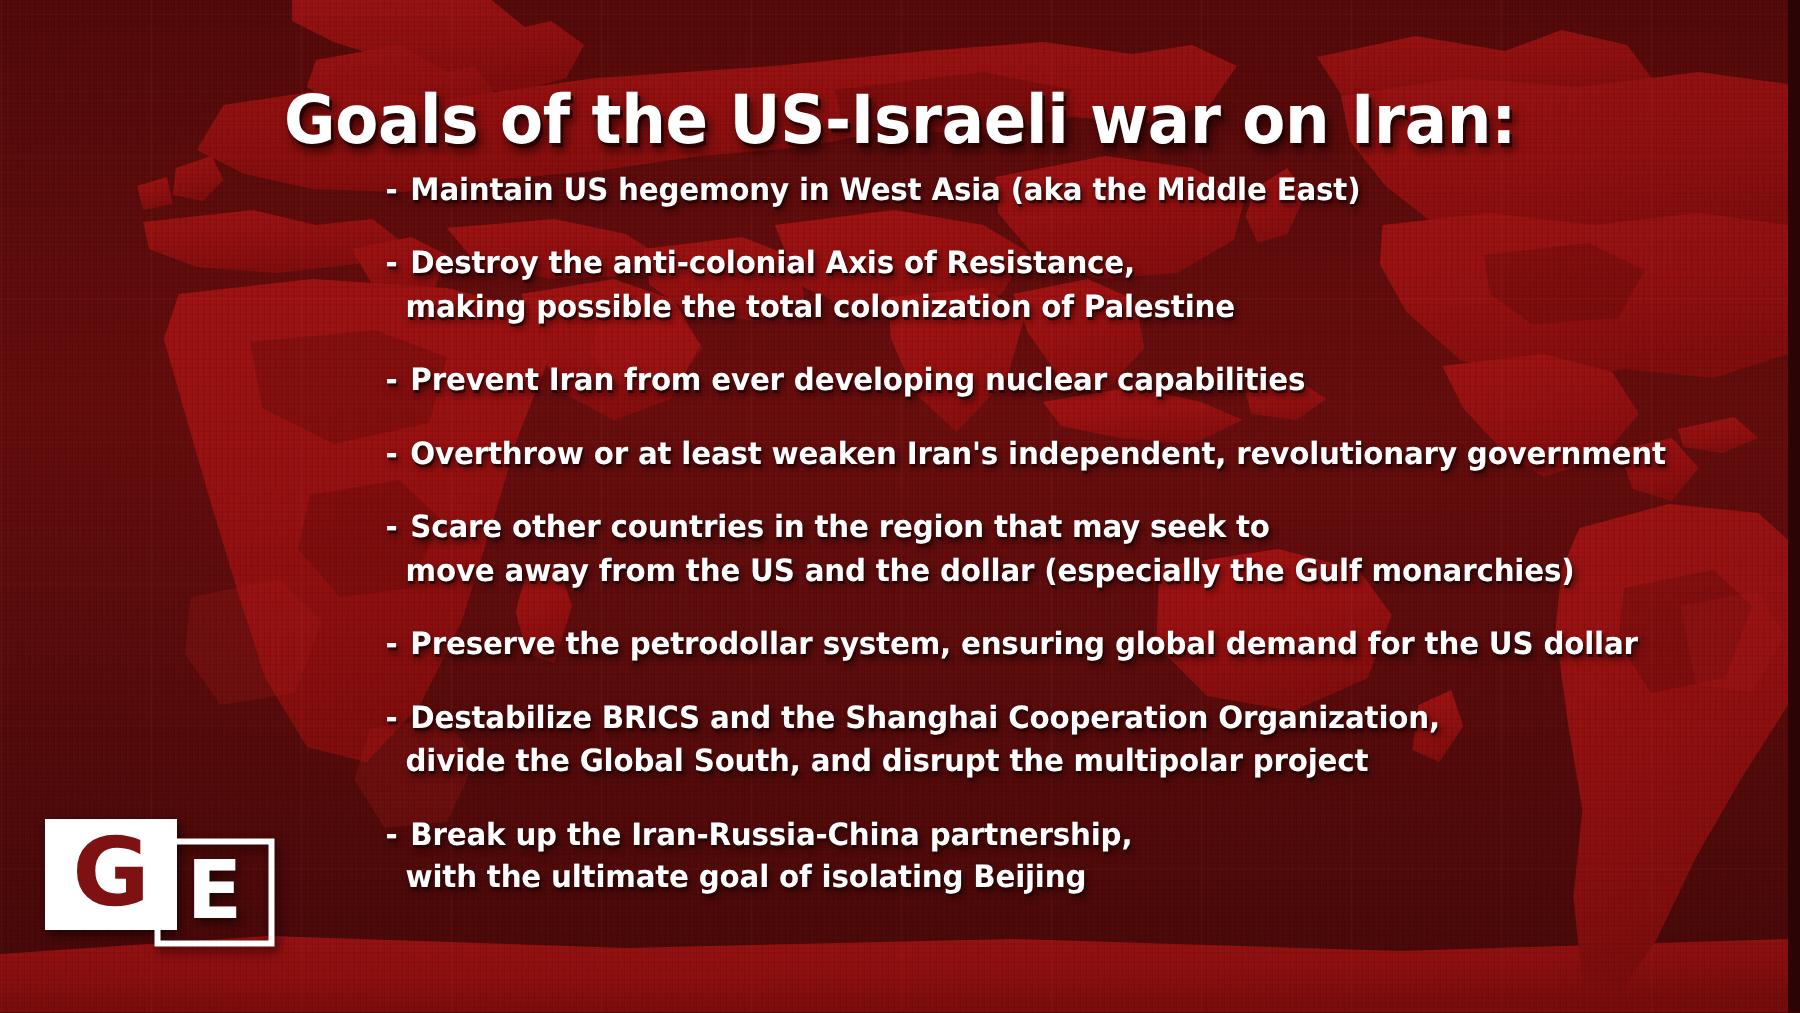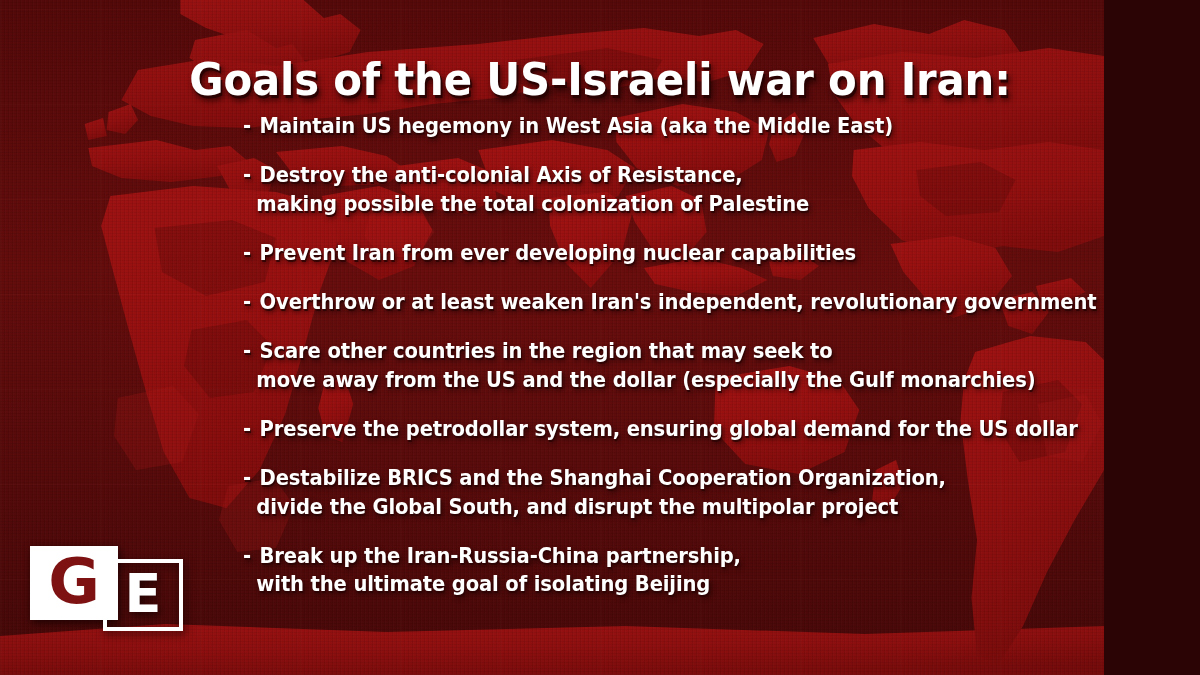--- a/index.html
+++ b/index.html
@@ -3,21 +3,21 @@
 <meta charset="utf-8">
 <title>Goals of the US-Israeli war on Iran</title>
 <style>
   html, body {
     margin: 0;
     padding: 0;
     background: #2b0505;
   }
   #stage {
     position: relative;
-    width: 1104px;
+    width: 1192px;
     height: 675px;
     overflow: hidden;
     font-family: "DejaVu Sans", "Liberation Sans", sans-serif;
     background: #6e0d0d;
     isolation: isolate;
   }
 
   
   #map-layer {
     position: absolute;
@@ -94,21 +94,21 @@
     transform-origin: 50% 50%;
     text-shadow:
        2px 3px 0   rgba(40,2,2,.90),
        3px 5px 7px rgba(25,0,0,.80);
     white-space: nowrap;
   }
 
   #goal-list {
     position: absolute;
     top: 112px;
-    left: 243px;
+    left: 257px;
     width: 930px;
     list-style: none;
     margin: 0;
     padding: 0;
   }
   .goal-item {
     margin: 0 0 21px 0;
     padding: 0;
     color: #ffffff;
     font-size: 20.5px;

